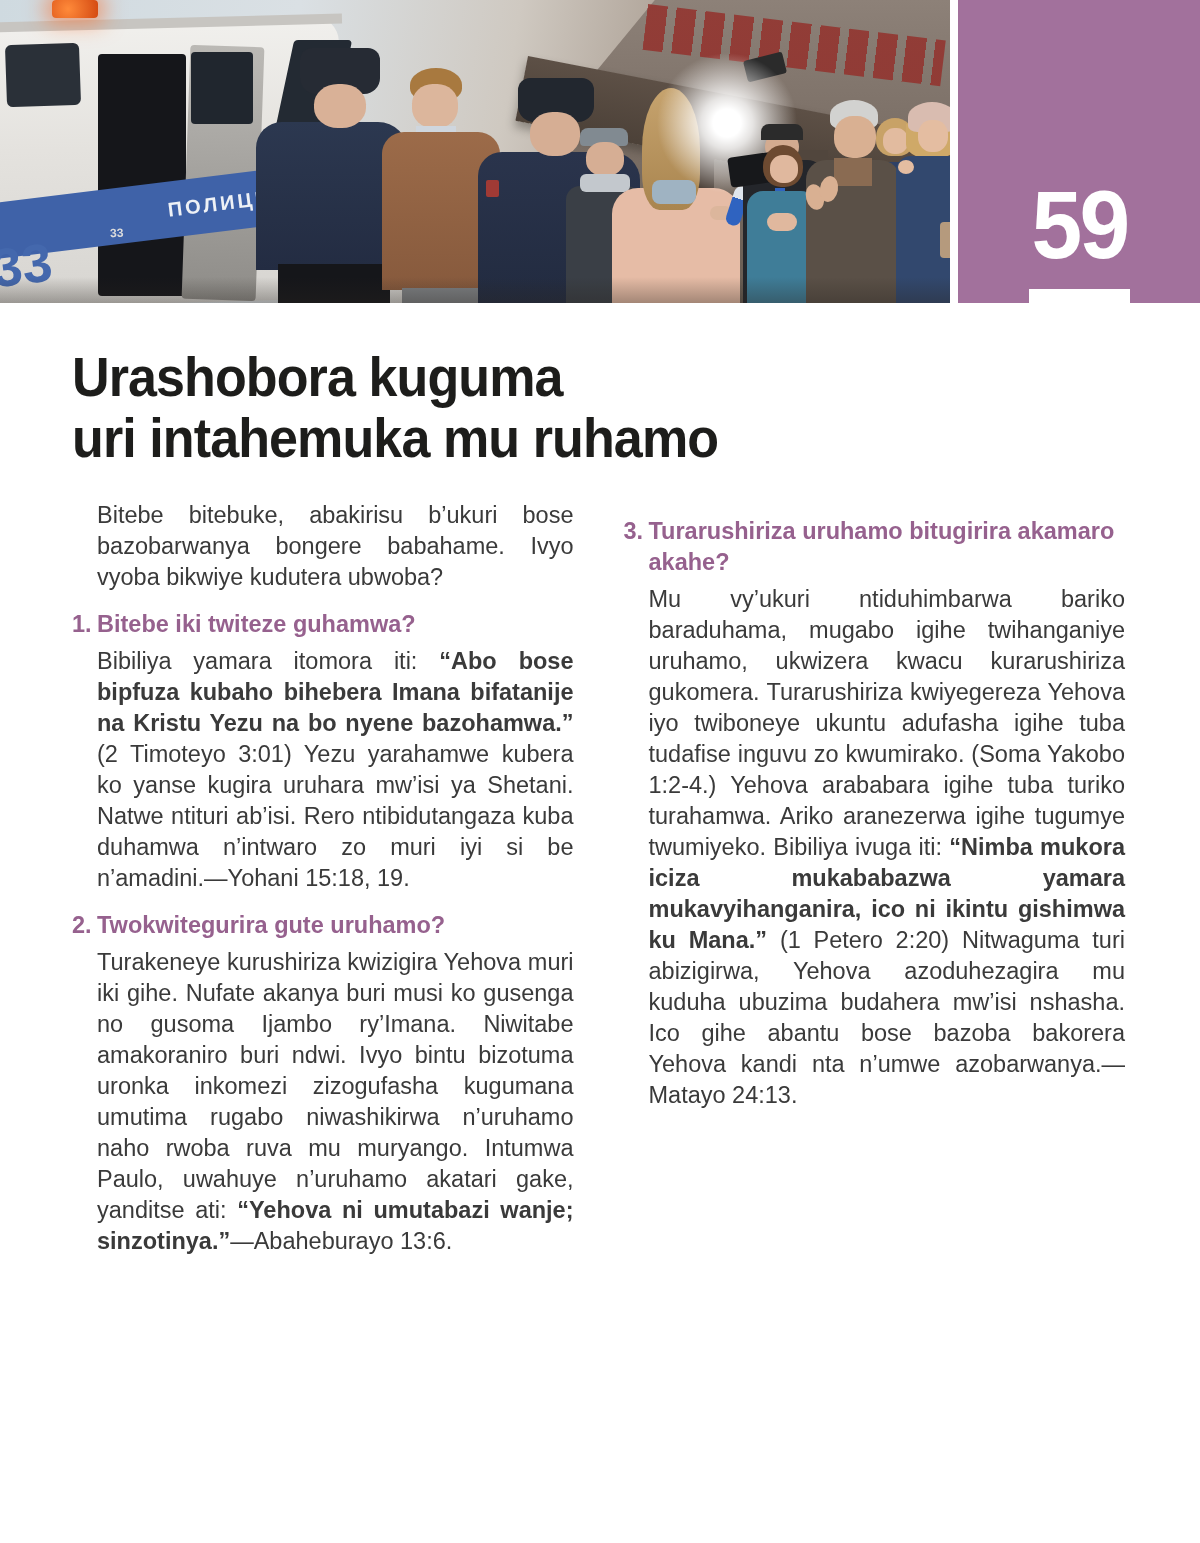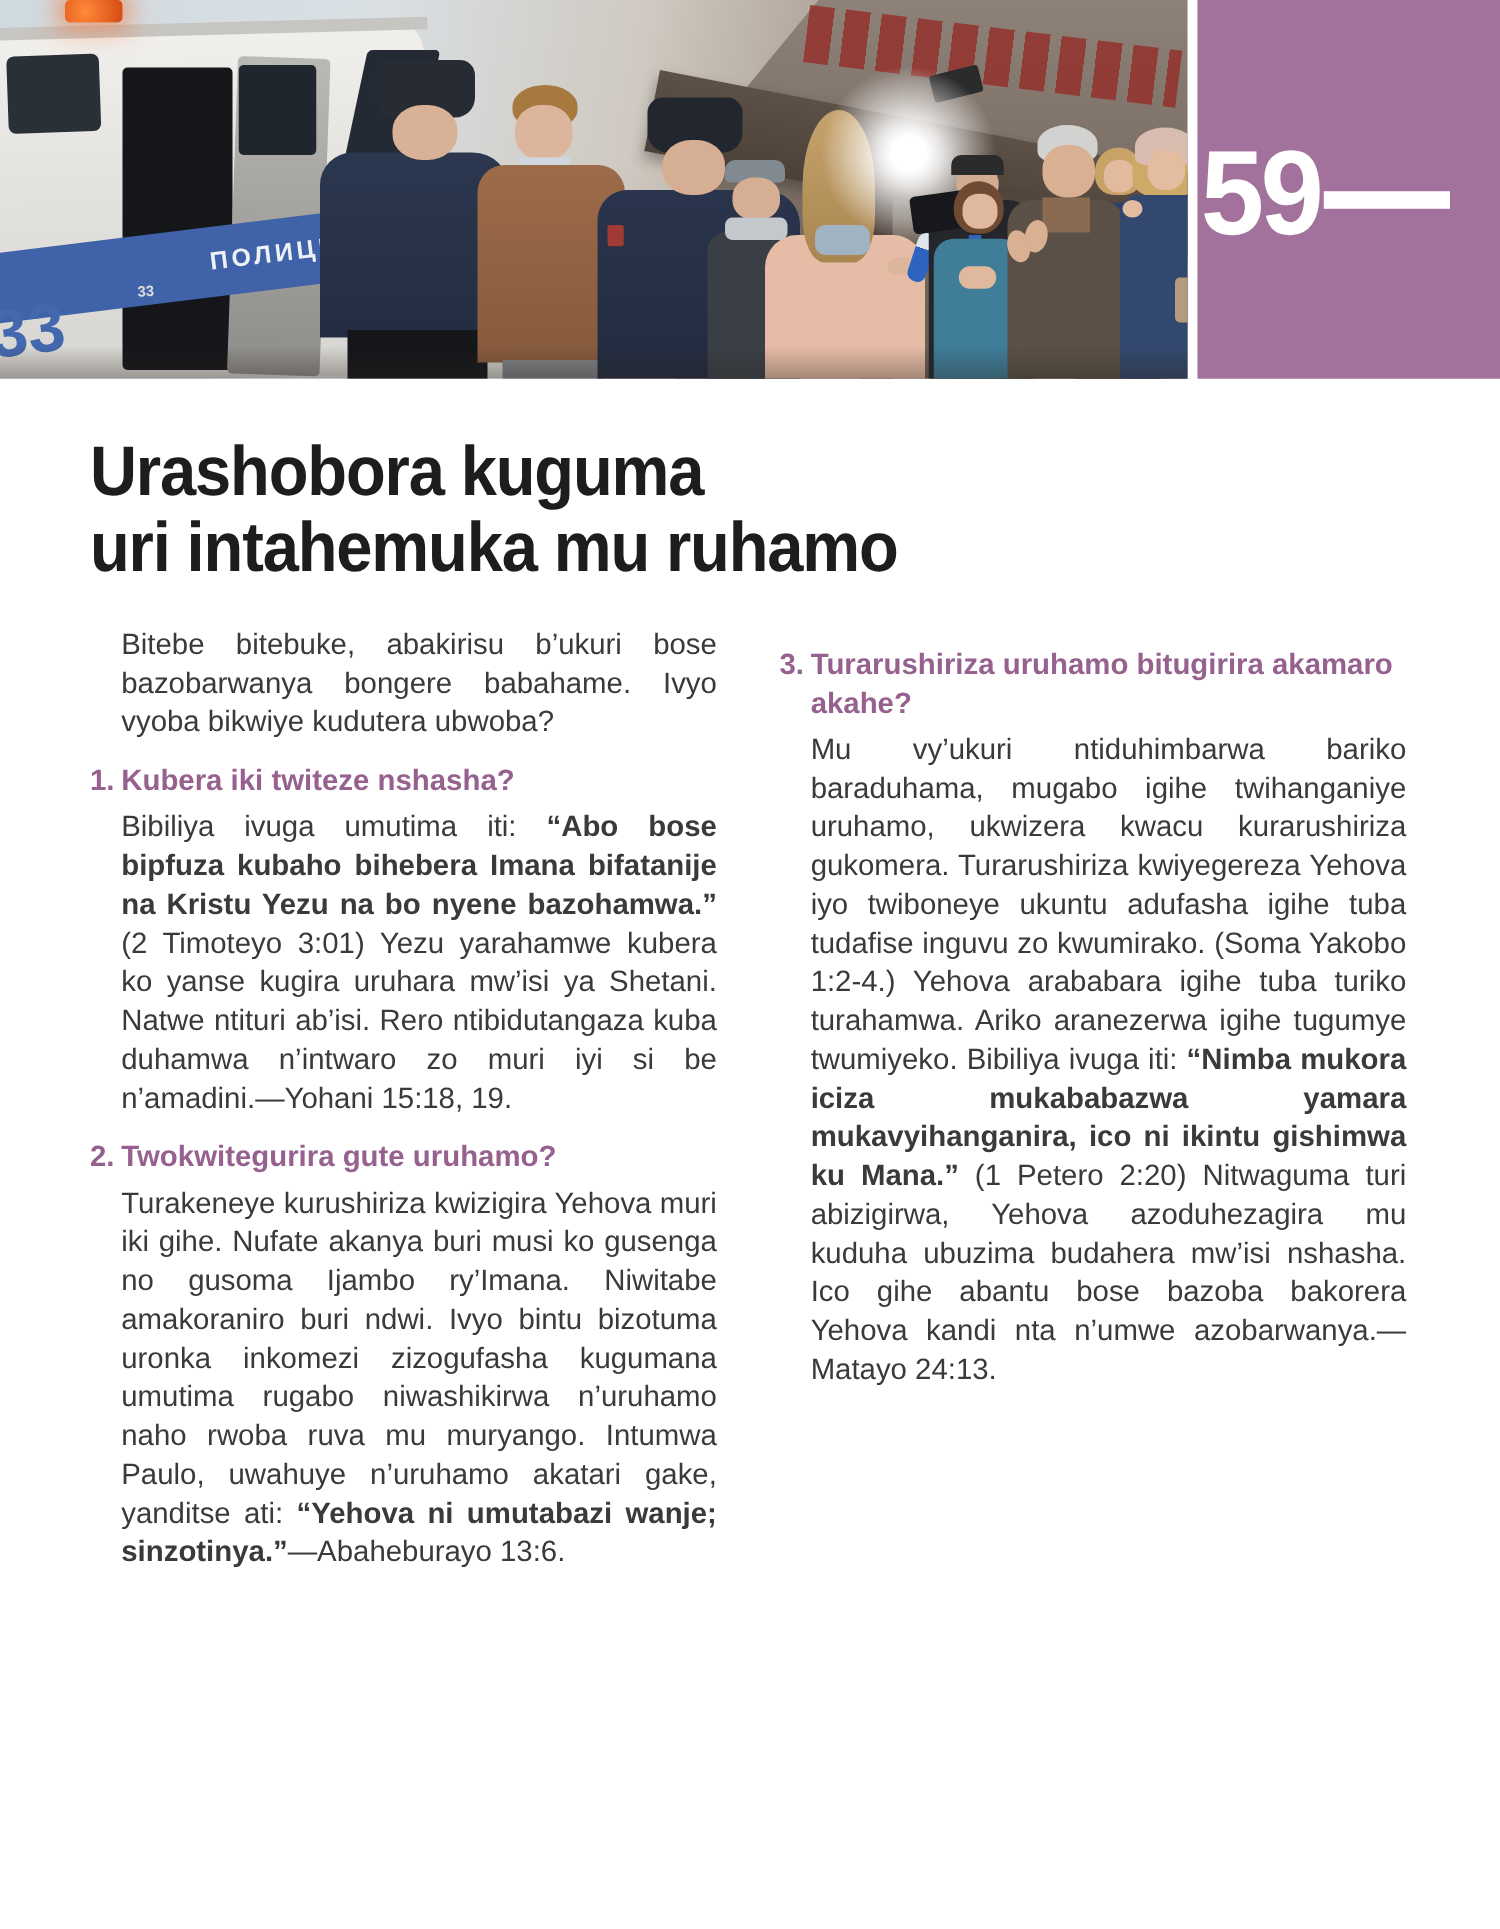--- a/index.html
+++ b/index.html
@@ -118,21 +118,21 @@
   .knit-woman .beanie{left:12px;top:0;width:48px;height:30px;background:#d9bcb0;border-radius:50% 50% 20% 20%;}
   .knit-woman .hair{left:10px;top:22px;width:52px;height:34px;background:#cfa968;border-radius:0 0 40% 40%;}
   .knit-woman .face{left:22px;top:18px;width:30px;height:32px;background:#e4bda1;border-radius:45%;}
   .knit-woman .coat{left:0;top:54px;width:70px;height:147px;background:#32486e;border-radius:15px 15px 0 0;}
   .knit-woman .bag{left:44px;top:120px;width:26px;height:36px;background:#b59a7d;border-radius:4px;}
   .knit-woman .hand{left:2px;top:58px;width:16px;height:14px;background:#e4bda1;border-radius:50%;}
 
   .ground{left:0;bottom:0;width:950px;height:26px;background:linear-gradient(rgba(40,35,30,0),rgba(40,35,30,.35));}
 
   .numblock{position:absolute;left:958px;top:0;width:242px;height:303px;background:var(--accent,#a2719c);
-        display:flex;align-items:center;justify-content:flex-start;}
+        display:flex;flex-direction:column;align-items:center;justify-content:flex-end;}
   .numblock .num{color:#fff;font-weight:bold;font-size:96px;line-height:1;letter-spacing:-3px;transform:scaleX(.95);margin-top:6px;}
   .numblock .bar{width:101px;height:14px;background:#fff;margin-top:16px;}
 
   
   .title{position:absolute;left:72px;top:346px;font-size:56px;line-height:61px;font-weight:bold;color:#1d1d1b;
         letter-spacing:-1px;transform:scaleX(.93);transform-origin:left top;white-space:nowrap;}
   .cols{position:absolute;left:72px;top:500px;width:1053px;display:flex;gap:50px;}
   .col{width:503px;font-size:23.5px;line-height:31px;}
   .para{margin:0 0 9px 0;padding-left:25px;text-align:justify;}
   .para b{font-weight:bold;}
@@ -269,23 +269,23 @@
     <div>uri intahemuka mu ruhamo</div>
   </div>
 
   <div class="cols">
 
     <div class="col">
       <p class="para"><span>Bitebe bitebuke, abakirisu b’ukuri bose bazobarwanya bongere babahame. Ivyo vyoba bikwiye kudutera ubwoba?</span></p>
 
       <div class="qh">
         <span class="qnum">1.</span>
-        <span class="qtext">Kubera iki twiteze nshasha?</span>
+        <span class="qtext">Bitebe iki twiteze guhamwa?</span>
       </div>
-      <p class="para"><span>Bibiliya ivuga umutima iti: </span><b>“Abo bose bipfuza kubaho bihebera Imana bifatanije na Kristu Yezu na bo nyene bazohamwa.”</b><span> (2 Timoteyo 3:01) Yezu yarahamwe kubera ko yanse kugira uruhara mw’isi ya Shetani. Natwe ntituri ab’isi. Rero ntibidutangaza kuba duhamwa n’intwaro zo muri iyi si be n’amadini.—Yohani 15:18, 19.</span></p>
+      <p class="para"><span>Bibiliya yamara itomora iti: </span><b>“Abo bose bipfuza kubaho bihebera Imana bifatanije na Kristu Yezu na bo nyene bazohamwa.”</b><span> (2 Timoteyo 3:01) Yezu yarahamwe kubera ko yanse kugira uruhara mw’isi ya Shetani. Natwe ntituri ab’isi. Rero ntibidutangaza kuba duhamwa n’intwaro zo muri iyi si be n’amadini.—Yohani 15:18, 19.</span></p>
 
       <div class="qh">
         <span class="qnum">2.</span>
         <span class="qtext">Twokwitegurira gute uruhamo?</span>
       </div>
       <p class="para"><span>Turakeneye kurushiriza kwizigira Yehova muri iki gihe. Nufate akanya buri musi ko gusenga no gusoma Ijambo ry’Imana. Niwitabe amakoraniro buri ndwi. Ivyo bintu bizotuma uronka inkomezi zizogufasha kugumana umutima rugabo niwashikirwa n’uruhamo naho rwoba ruva mu muryango. Intumwa Paulo, uwahuye n’uruhamo akatari gake, yanditse ati: </span><b>“Yehova ni umutabazi wanje; sinzotinya.”</b><span>—Abaheburayo 13:6.</span></p>
     </div>
 
     <div class="col">
 

